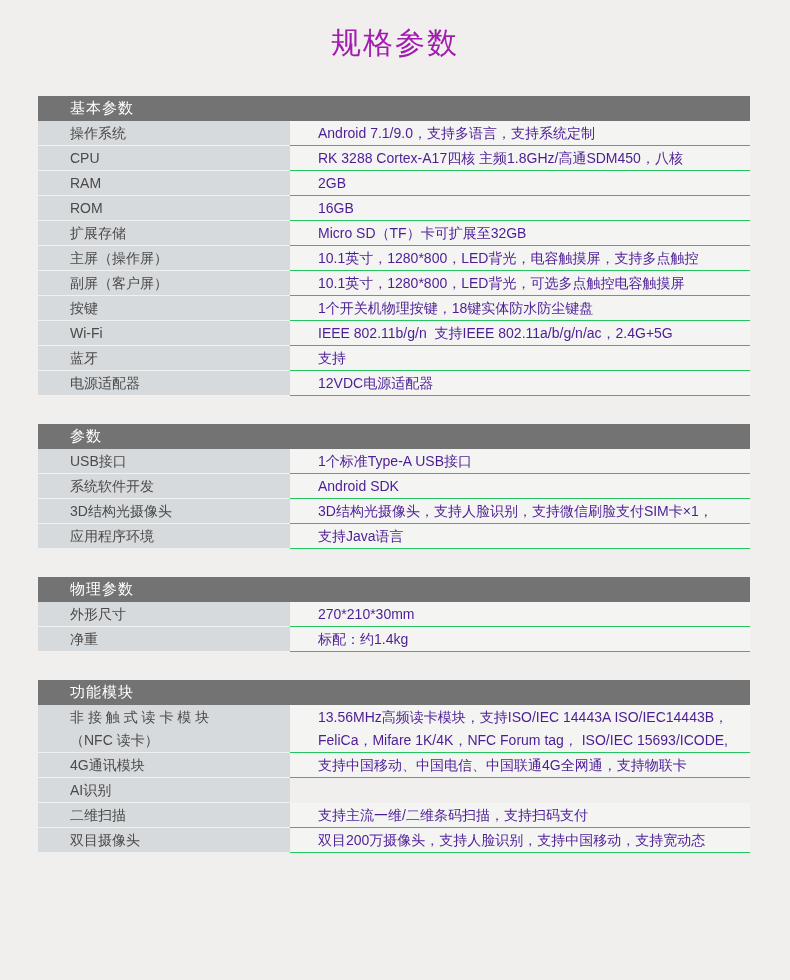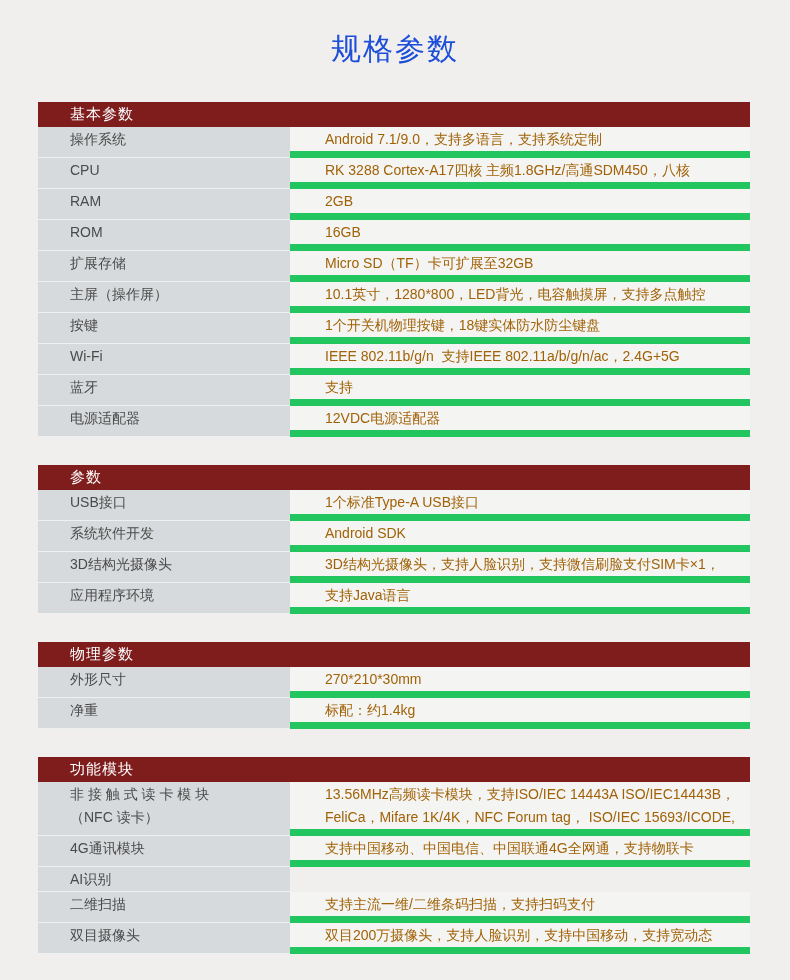--- a/index.html
+++ b/index.html
@@ -8,38 +8,38 @@
     width: 790px;
     height: 980px;
     background: #f0efee;
     font-family: "Liberation Sans", "DejaVu Sans", sans-serif;
     color: #474747;
     -webkit-font-smoothing: antialiased;
   }
   .page { width: 790px; height: 980px; overflow: hidden; }
 
   .title {
-    margin: 30px 0 0 0;
+    margin: 24px 0 0 0;
     padding: 0;
     text-align: center;
     font-size: 30px;
     line-height: 38px;
     font-weight: 400;
-    color: #1d4ed8;
+    color: #a21caf;
     letter-spacing: 2px;
   }
 
   .table { margin: 34px 38px 0 38px; width: 712px; }
 
   .section { margin-bottom: 28px; }
   .section:last-child { margin-bottom: 6px; }
 
   .section-header {
     height: 25px;
-    background: #7f1d1d;
+    background: #737373;
     color: #ffffff;
     display: flex;
     align-items: center;
     padding-left: 32px;
     box-sizing: border-box;
     font-size: 15px;
     letter-spacing: 1px;
   }
 
   .row { display: flex; align-items: stretch; }
@@ -58,25 +58,25 @@
     padding-left: 32px;
     padding-right: 8px;
     border-bottom: 1px solid #eef1f2;
     white-space: pre-line;
     color: #4a4a4a;
   }
 
   .value {
     flex: 1 1 auto;
     background: #f4f4f3;
-    padding-left: 35px;
+    padding-left: 28px;
     padding-right: 2px;
-    border-bottom: 7px solid #22c55e;
+    border-bottom: 1px solid #22c55e;
     white-space: pre-wrap;
-    color: #a16207;
+    color: #4c1d95;
   }
 </style>
 </head>
 <body>
 
 <div class="page">
   <h1 class="title">规格参数</h1>
   <main class="table" id="spec-table">
   <section class="section">
     <div class="section-header">
@@ -106,20 +106,24 @@
   <div class="row">
     <div class="cell label">扩展存储</div>
     <div class="cell value">Micro SD（TF）卡可扩展至32GB</div>
   </div>
 
   <div class="row">
     <div class="cell label">主屏（操作屏）</div>
     <div class="cell value">10.1英寸，1280*800，LED背光，电容触摸屏，支持多点触控</div>
   </div>
 
+  <div class="row">
+    <div class="cell label">副屏（客户屏）</div>
+    <div class="cell value">10.1英寸，1280*800，LED背光，可选多点触控电容触摸屏</div>
+  </div>
 
   <div class="row">
     <div class="cell label">按键</div>
     <div class="cell value">1个开关机物理按键，18键实体防水防尘键盘</div>
   </div>
 
   <div class="row">
     <div class="cell label">Wi-Fi</div>
     <div class="cell value">IEEE 802.11b/g/n  支持IEEE 802.11a/b/g/n/ac，2.4G+5G</div>
   </div>

